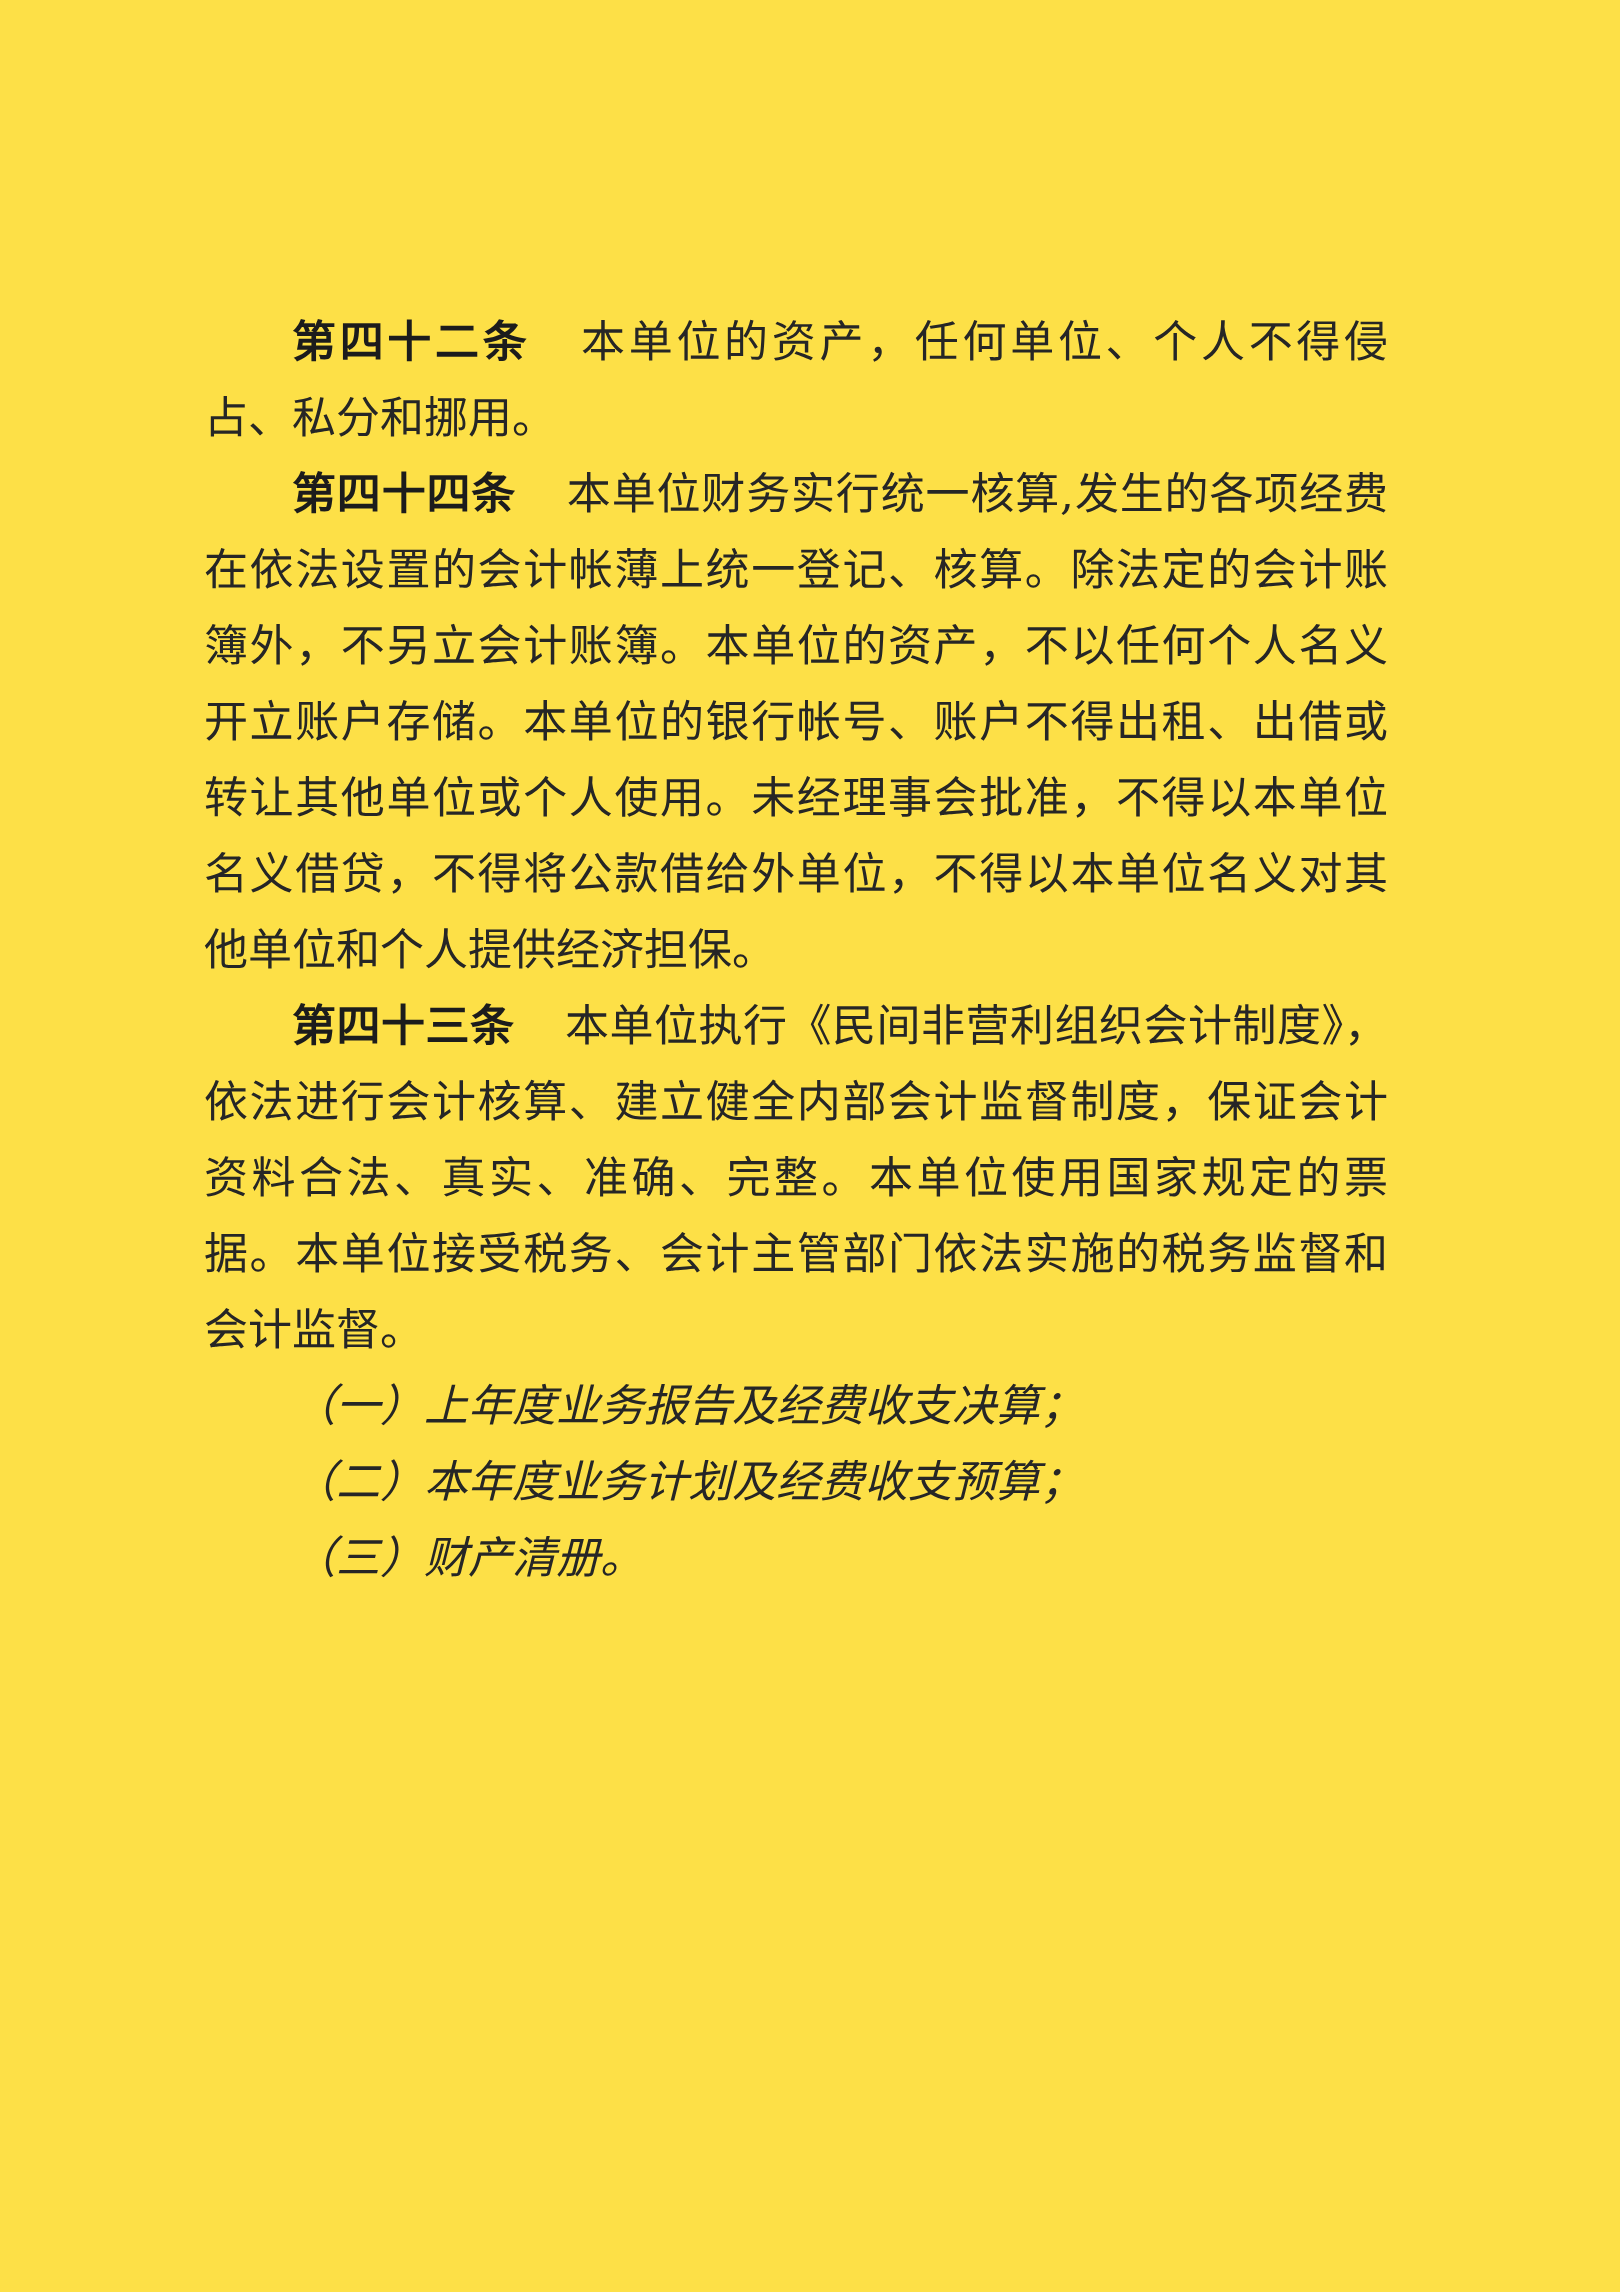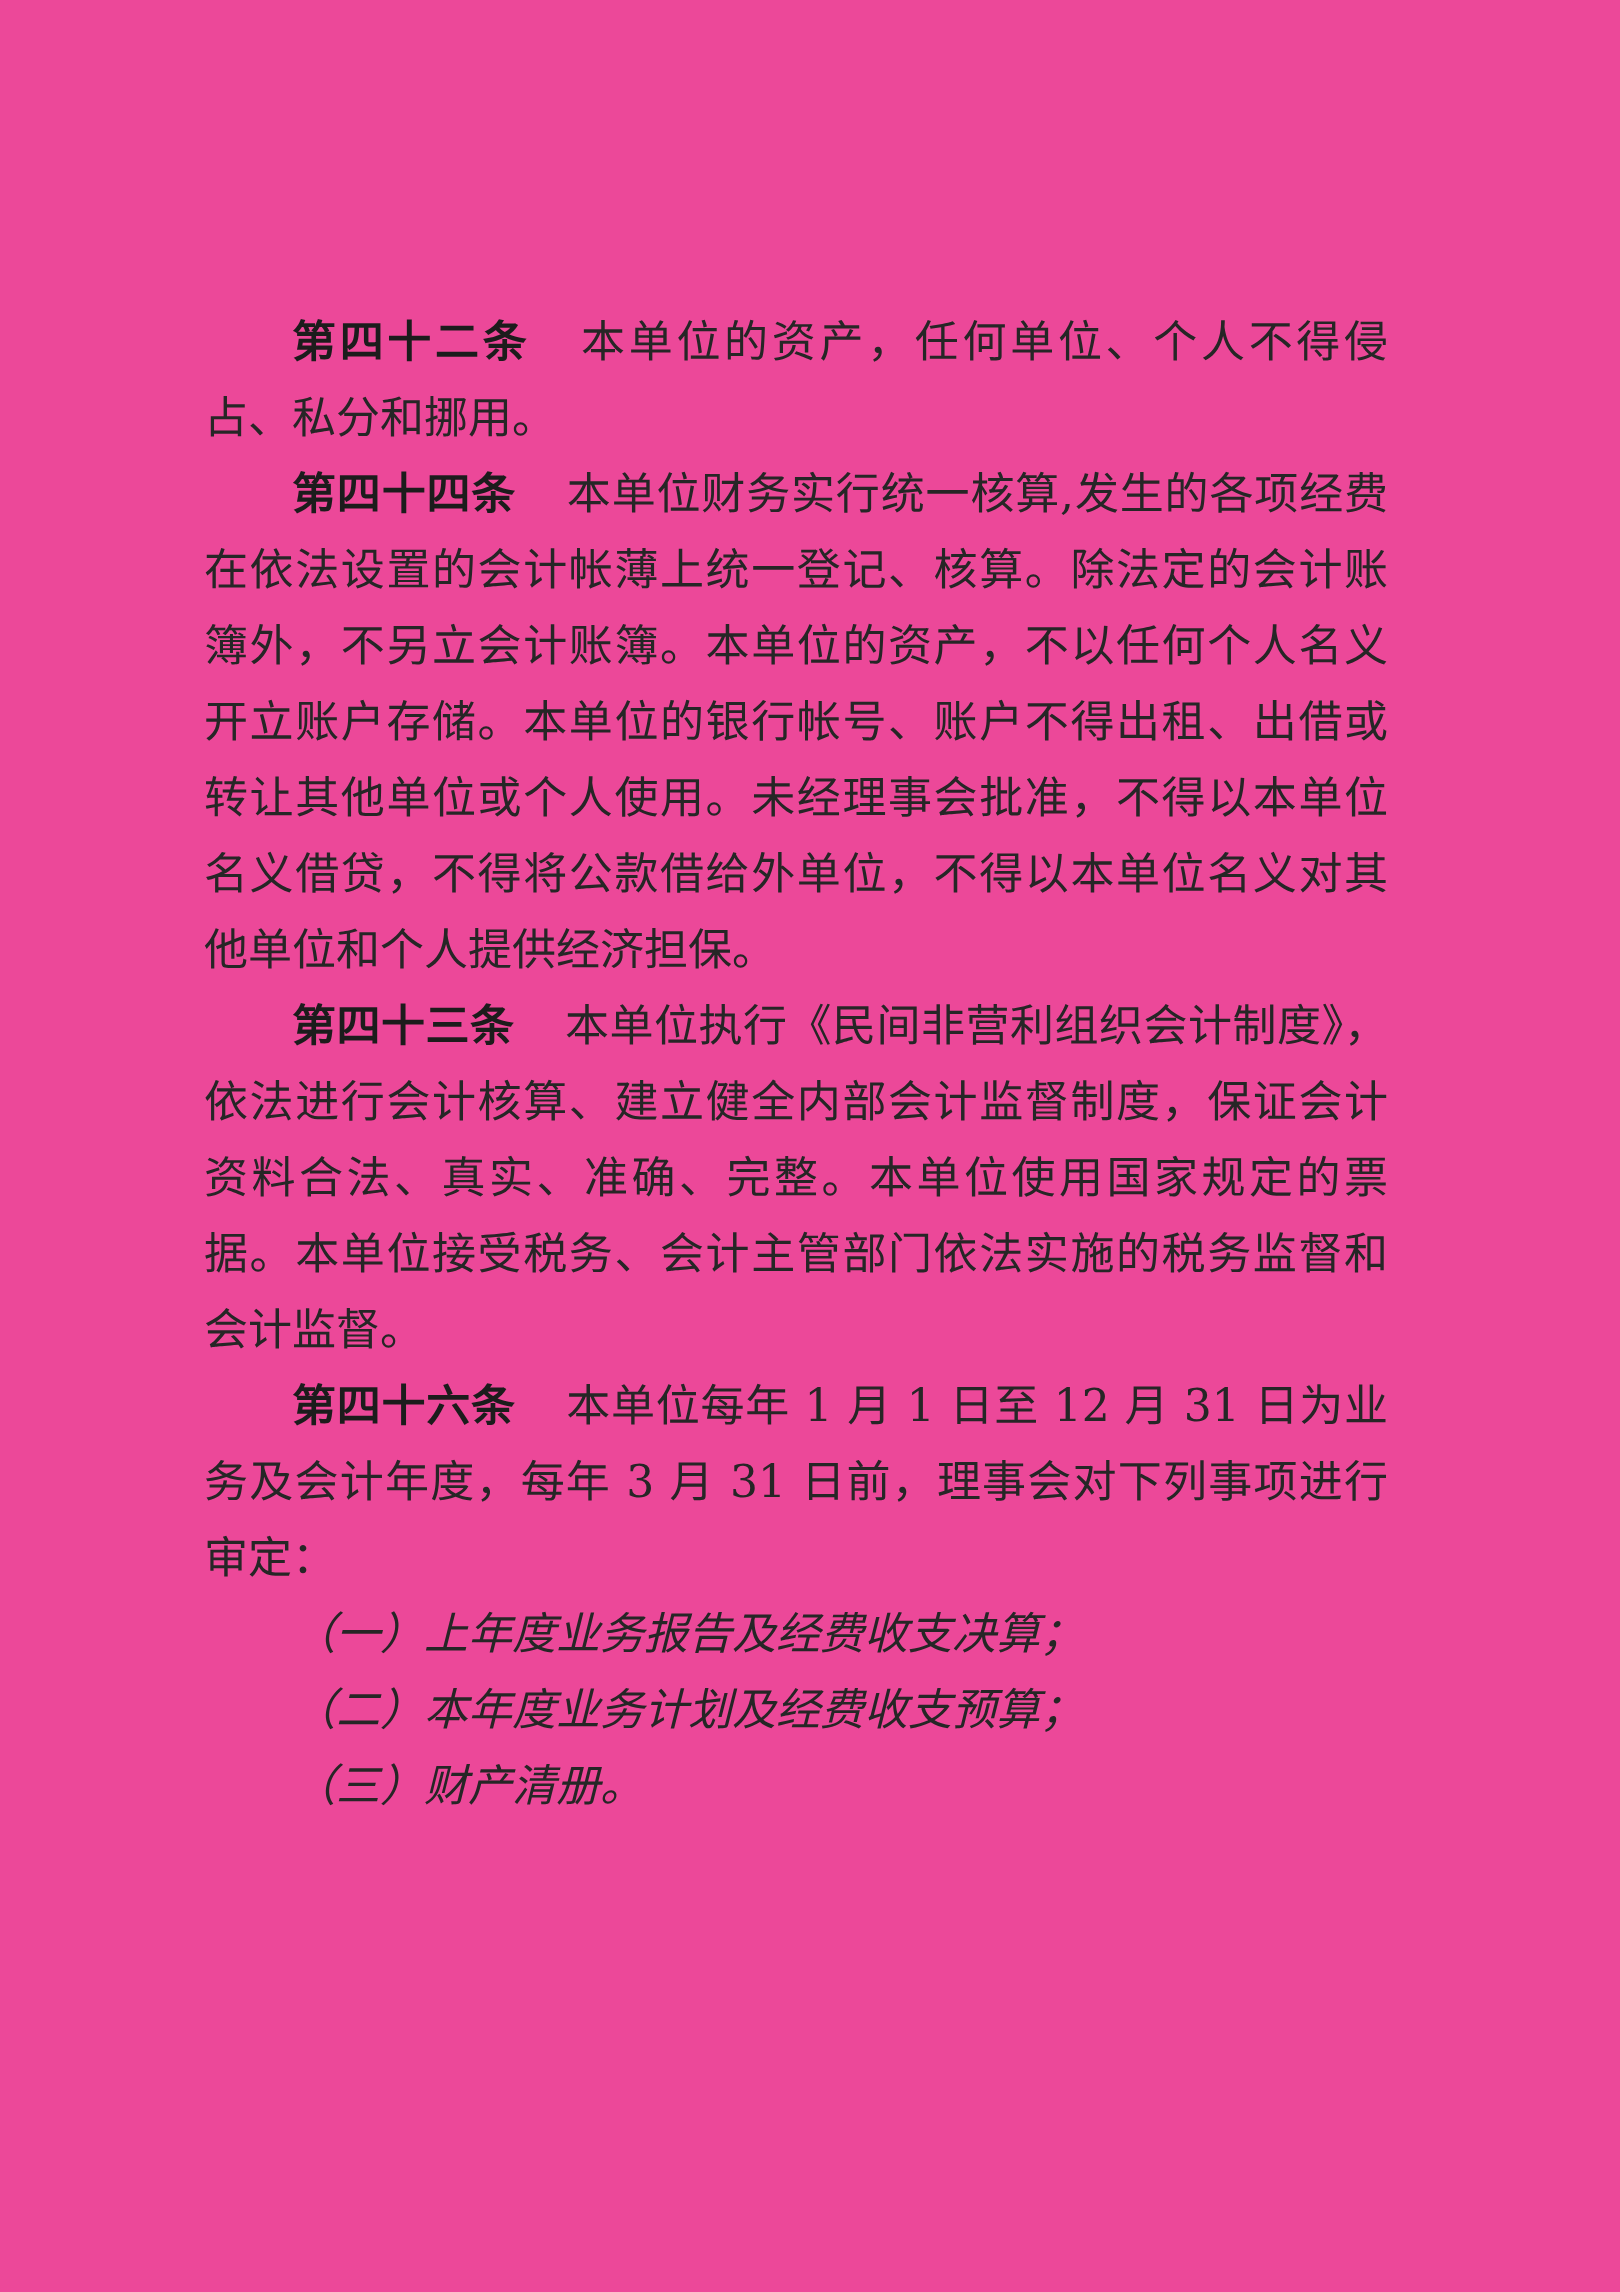--- a/index.html
+++ b/index.html
@@ -5,21 +5,21 @@
   html, body {
     margin: 0;
     padding: 0;
     background: #e8e8e8;
   }
   .page {
     position: relative;
     width: 1620px;
     height: 2293px;
     margin: 0 auto;
-    background: #ec4899;
+    background: #fde047;
     overflow: hidden;
   }
   .text-block {
     position: absolute;
     left: 204px;
     top: 304px;
     width: 1184px;
     font-family: "DejaVu Serif", "Liberation Serif", serif;
     font-size: 44px;
     line-height: 76px;
@@ -48,21 +48,20 @@
 <div class="page">
   <div class="text-block">
 
     <p class="para"><span class="art-num">第四十二条</span><span>本单位的资产，任何单位、个人不得侵占、私分和挪用。</span></p>
 
     <p class="para"><span class="art-num">第四十四条</span><span>本单位财务实行统一核算,发生的各项经费在依法设置的会计帐薄上统一登记、核算。除法定的会计账簿外，不另立会计账簿。本单位的资产，不以任何个人名义开立账户存储。本单位的银行帐号、账户不得出租、出借或转让其他单位或个人使用。未经理事会批准，不得以本单位名义借贷，不得将公款借给外单位，不得以本单位名义对其他单位和个人提供经济担保。</span></p>
 
     <p class="para"><span class="art-num">第四十三条</span><span>本单位执行《民间非营利组织会计制度》，依法进行会计核算、建立健全内部会计监督制度，保证会计资料合法、真实、准确、完整。本单位使用国家规定的票据。本单位接受税务、会计主管部门依法实施的税务监督和会计监督。</span></p>
 
 
-    <p class="para"><span class="art-num">第四十六条</span><span>本单位每年 1 月 1 日至 12 月 31 日为业务及会计年度，每年 3 月 31 日前，理事会对下列事项进行审定：</span></p>
 
     <p class="list-line">（一）上年度业务报告及经费收支决算；</p>
     <p class="list-line">（二）本年度业务计划及经费收支预算；</p>
     <p class="list-line">（三）财产清册。</p>
 
   </div>
 </div>
 
 
 </body></html>

